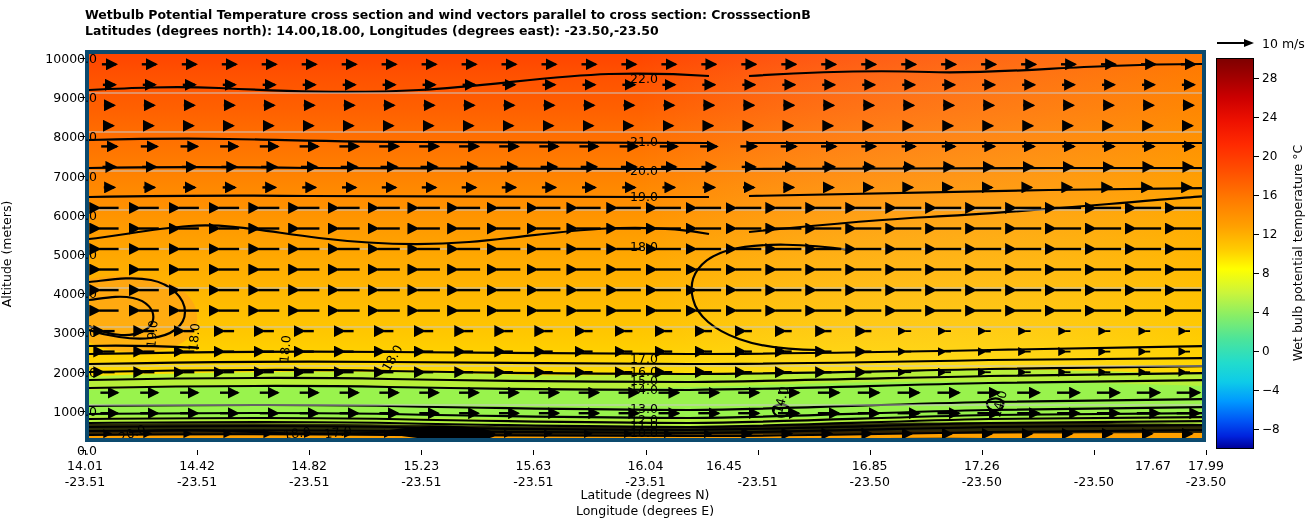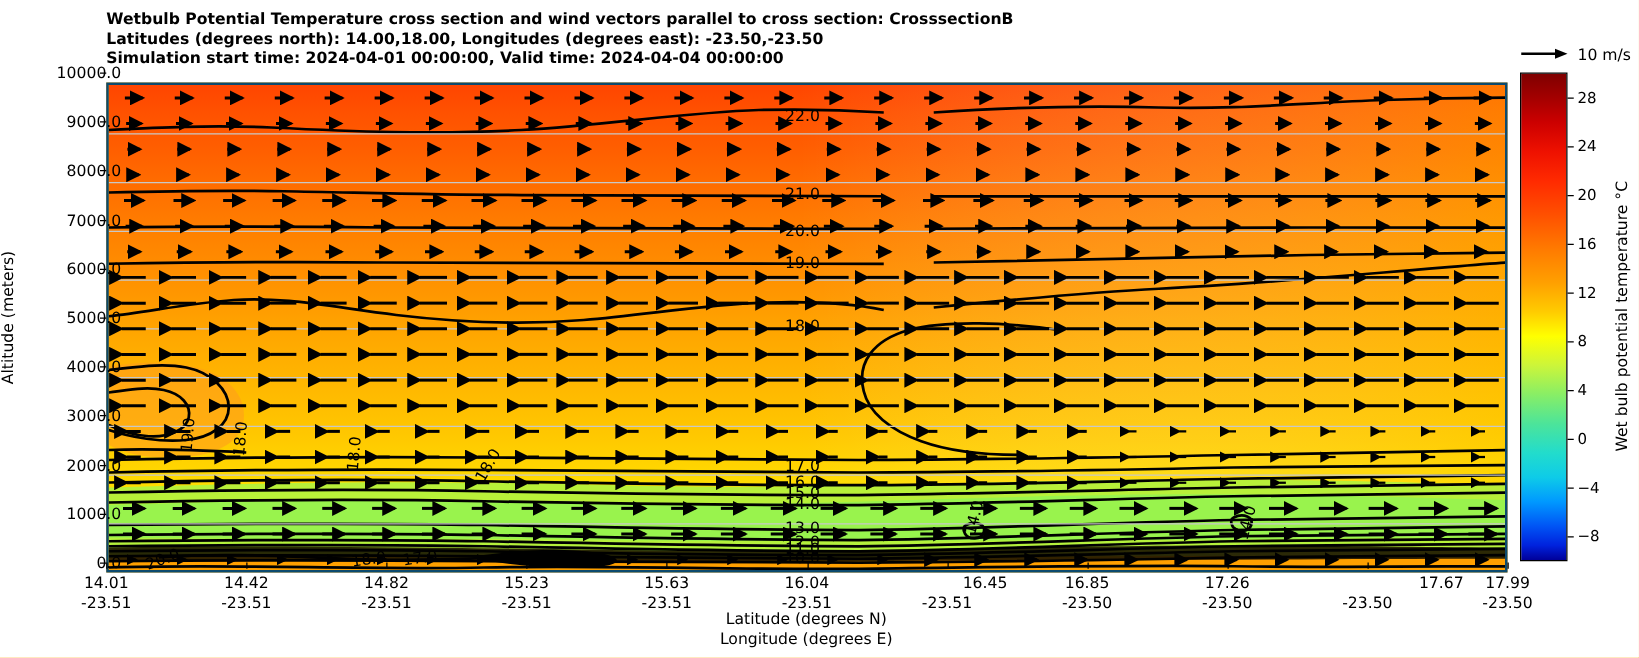--- a/index.html
+++ b/index.html
@@ -5,22 +5,22 @@
   html,body{margin:0;padding:0;background:#ffffff;}
   body{width:1311px;height:526px;position:relative;
        font-family:"DejaVu Sans","Liberation Sans",sans-serif;
        -webkit-font-smoothing:antialiased;}
 
   
   #title-block{position:absolute;left:85px;top:7px;width:1120px;}
   #title-block div{font-size:12.5px;font-weight:bold;color:#000;line-height:15.6px;white-space:nowrap;}
 
   
-  #plot-area{position:absolute;left:85px;top:66px;width:1121px;height:392px;
-             border:2px solid #0c4a6e;box-sizing:border-box;overflow:hidden;background:#ffa500;}
+  #plot-area{position:absolute;left:85px;top:50px;width:1121px;height:392px;
+             border:4px solid #0c4a6e;box-sizing:border-box;overflow:hidden;background:#ffa500;}
   #plot-inner{position:absolute;inset:0;overflow:hidden;}
   #plot-svg{position:absolute;left:0;top:0;}
 
   
   .ytick-label{position:absolute;right:1214px;font-size:12.5px;color:#000;text-align:right;
                transform:translateY(-50%);white-space:nowrap;}
   .ytick-mark{position:absolute;width:5px;height:1px;background:#000;}
   .xtick-mark{position:absolute;width:1px;height:5px;background:#000;}
   .xtick-label{position:absolute;font-size:12.5px;color:#000;
                transform:translateX(-50%);white-space:nowrap;}
@@ -45,21 +45,20 @@
   
   #wind-key{position:absolute;left:1216px;top:33px;height:20px;display:flex;align-items:center;gap:6px;}
   #wind-key-label{font-size:12.5px;color:#000;white-space:nowrap;}
 </style>
 </head>
 <body>
 
 <div id="title-block">
   <div>Wetbulb Potential Temperature cross section and wind vectors parallel to cross section: CrosssectionB</div>
   <div>Latitudes (degrees north): 14.00,18.00, Longitudes (degrees east): -23.50,-23.50</div>
-  <div>Simulation start time: 2024-04-01 00:00:00, Valid time: 2024-04-04 00:00:00</div>
 </div>
 
 <div id="wind-key">
   <svg width="40" height="14">
     <line x1="1" y1="7" x2="31" y2="7" stroke="#000" stroke-width="2"></line>
     <polygon points="38,7 28,3 28,11" fill="#000"></polygon>
   </svg>
   <span id="wind-key-label">10 m/s</span>
 </div>
 
@@ -814,21 +813,21 @@
     <div class="xtick-mark" style="left: 421.3px; top: 450px;"></div>
     <div class="xtick-label" style="left: 421.3px; top: 458px;">15.23</div>
     <div class="xtick-label" style="left: 421.3px; top: 474px;">-23.51</div>
     <div class="xtick-mark" style="left: 533.4px; top: 450px;"></div>
     <div class="xtick-label" style="left: 533.4px; top: 458px;">15.63</div>
     <div class="xtick-label" style="left: 533.4px; top: 474px;">-23.51</div>
     <div class="xtick-mark" style="left: 645.5px; top: 450px;"></div>
     <div class="xtick-label" style="left: 645.5px; top: 458px;">16.04</div>
     <div class="xtick-label" style="left: 645.5px; top: 474px;">-23.51</div>
     <div class="xtick-mark" style="left: 757.6px; top: 450px;"></div>
-    <div class="xtick-label" style="left: 788px; top: 458px;">16.45</div>
+    <div class="xtick-label" style="left: 724px; top: 458px;">16.45</div>
     <div class="xtick-label" style="left: 757.6px; top: 474px;">-23.51</div>
     <div class="xtick-mark" style="left: 869.7px; top: 450px;"></div>
     <div class="xtick-label" style="left: 869.7px; top: 458px;">16.85</div>
     <div class="xtick-label" style="left: 869.7px; top: 474px;">-23.50</div>
     <div class="xtick-mark" style="left: 981.8px; top: 450px;"></div>
     <div class="xtick-label" style="left: 981.8px; top: 458px;">17.26</div>
     <div class="xtick-label" style="left: 981.8px; top: 474px;">-23.50</div>
     <div class="xtick-mark" style="left: 1093.9px; top: 450px;"></div>
     <div class="xtick-label" style="left: 1153px; top: 458px;">17.67</div>
     <div class="xtick-label" style="left: 1093.9px; top: 474px;">-23.50</div>

